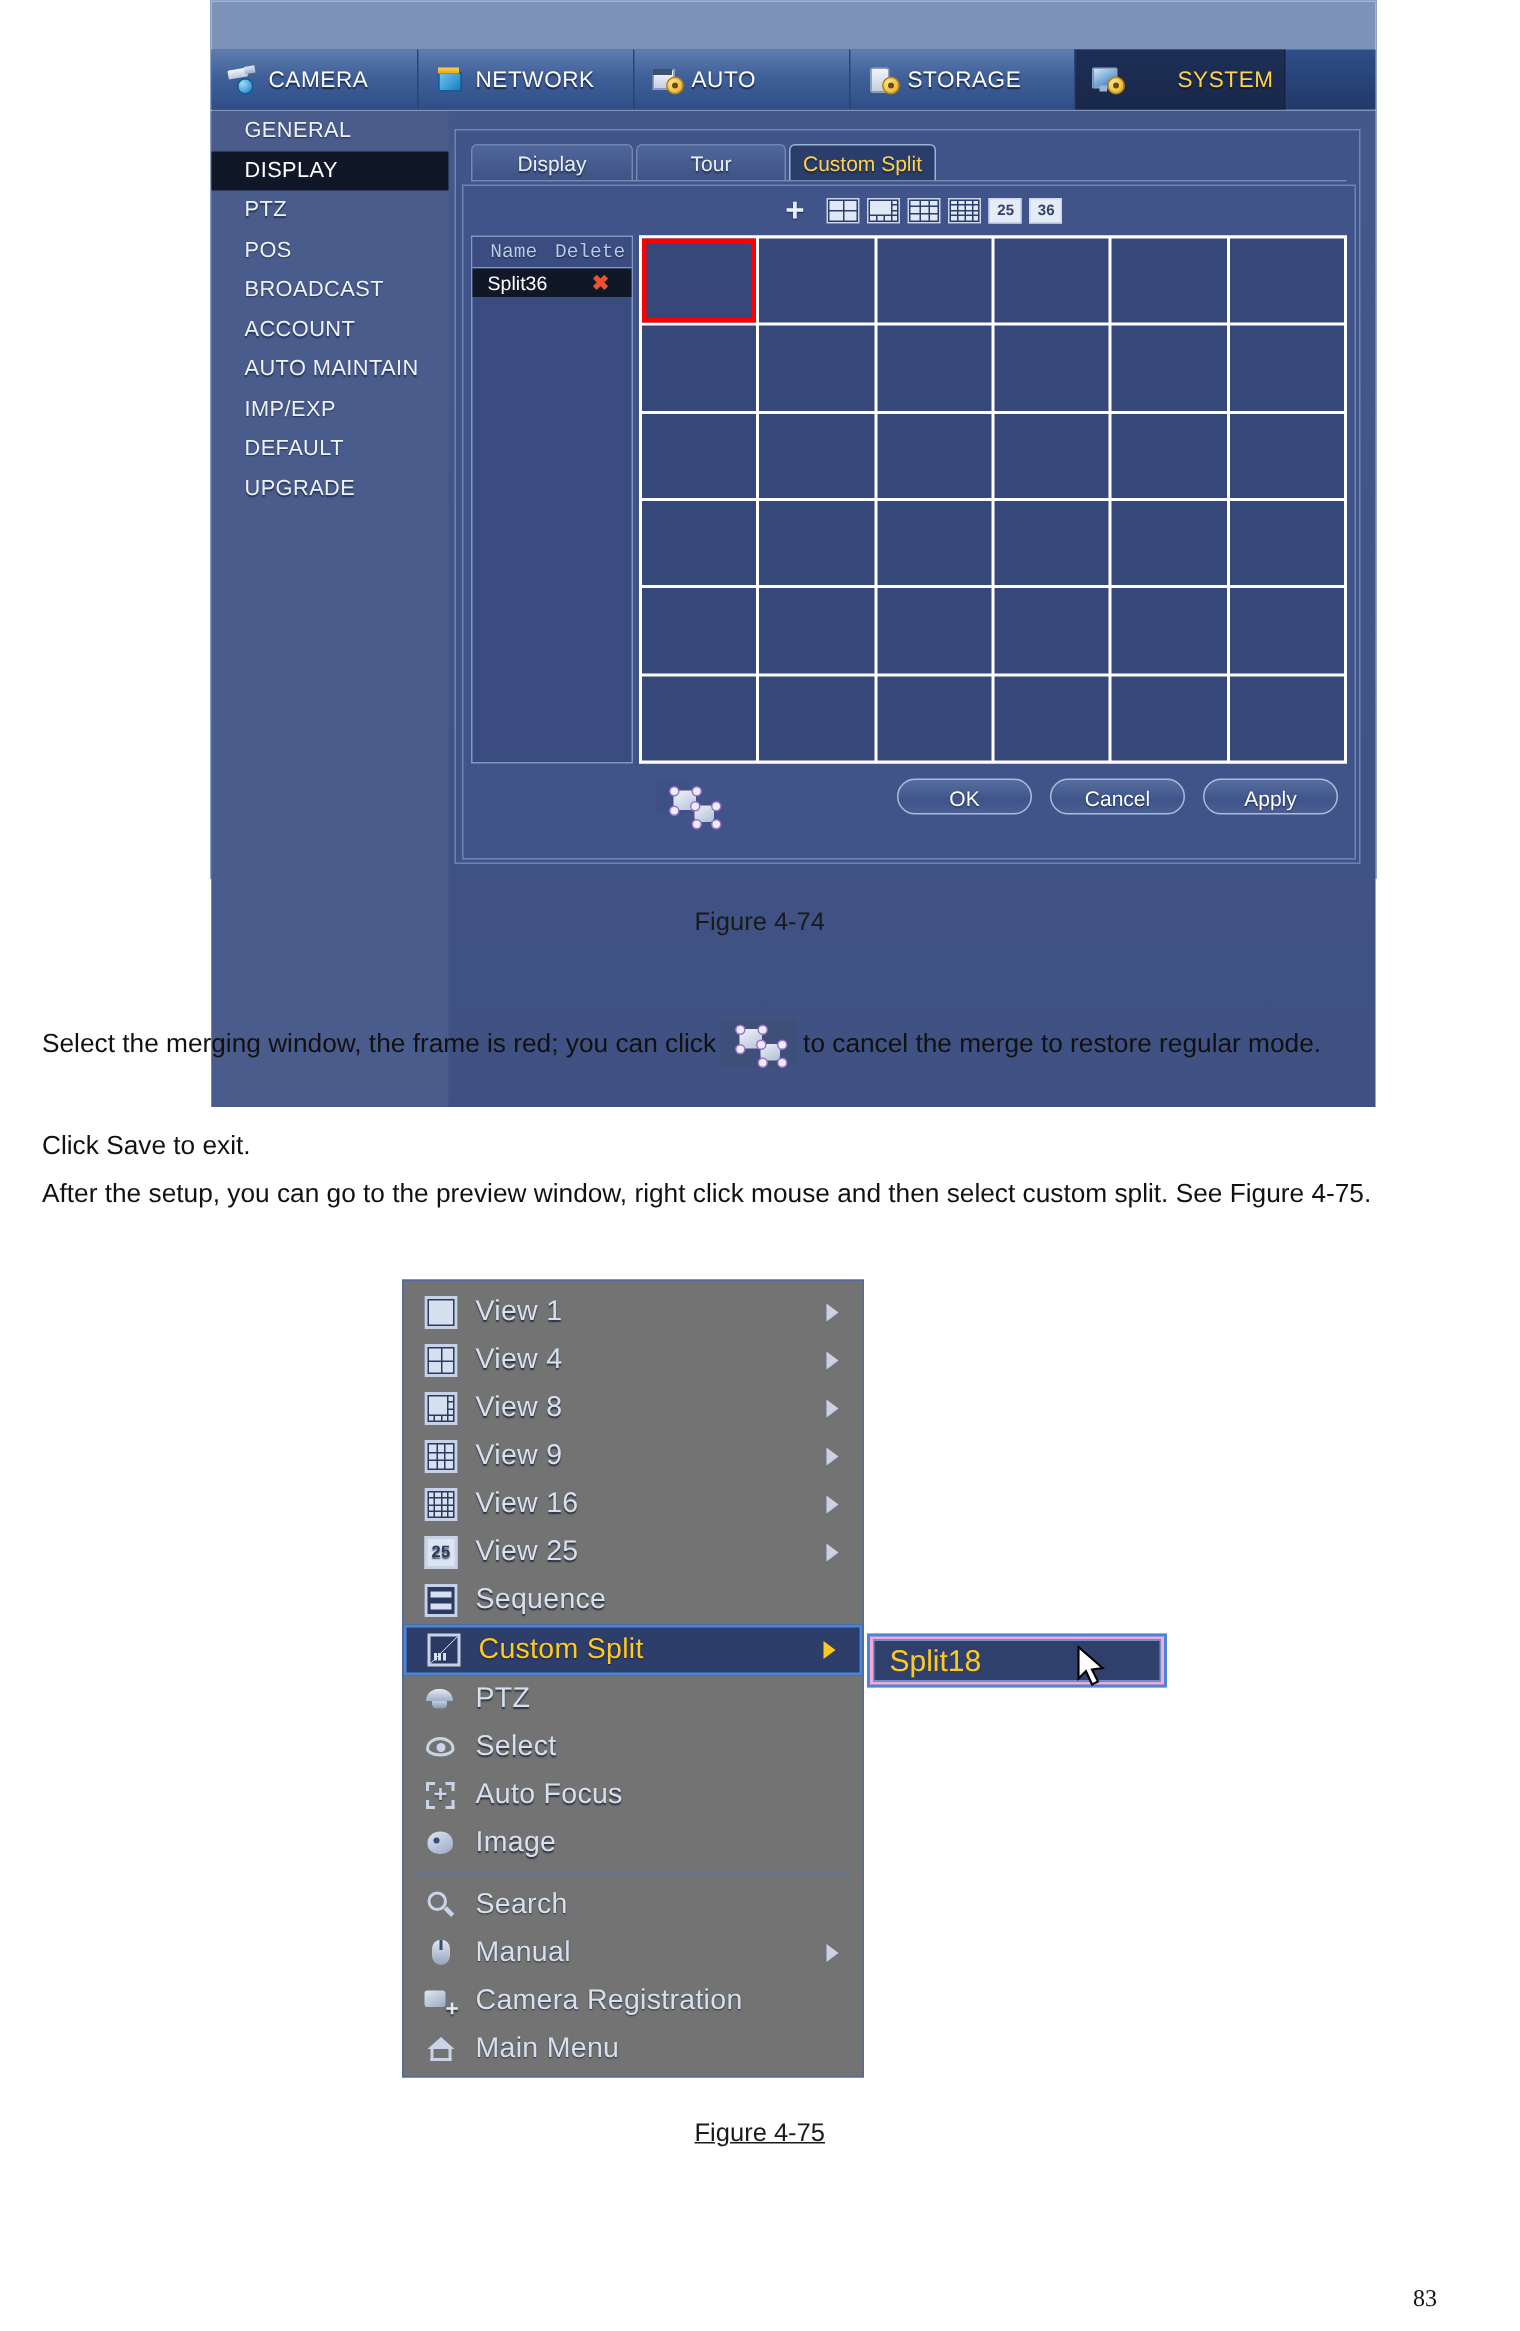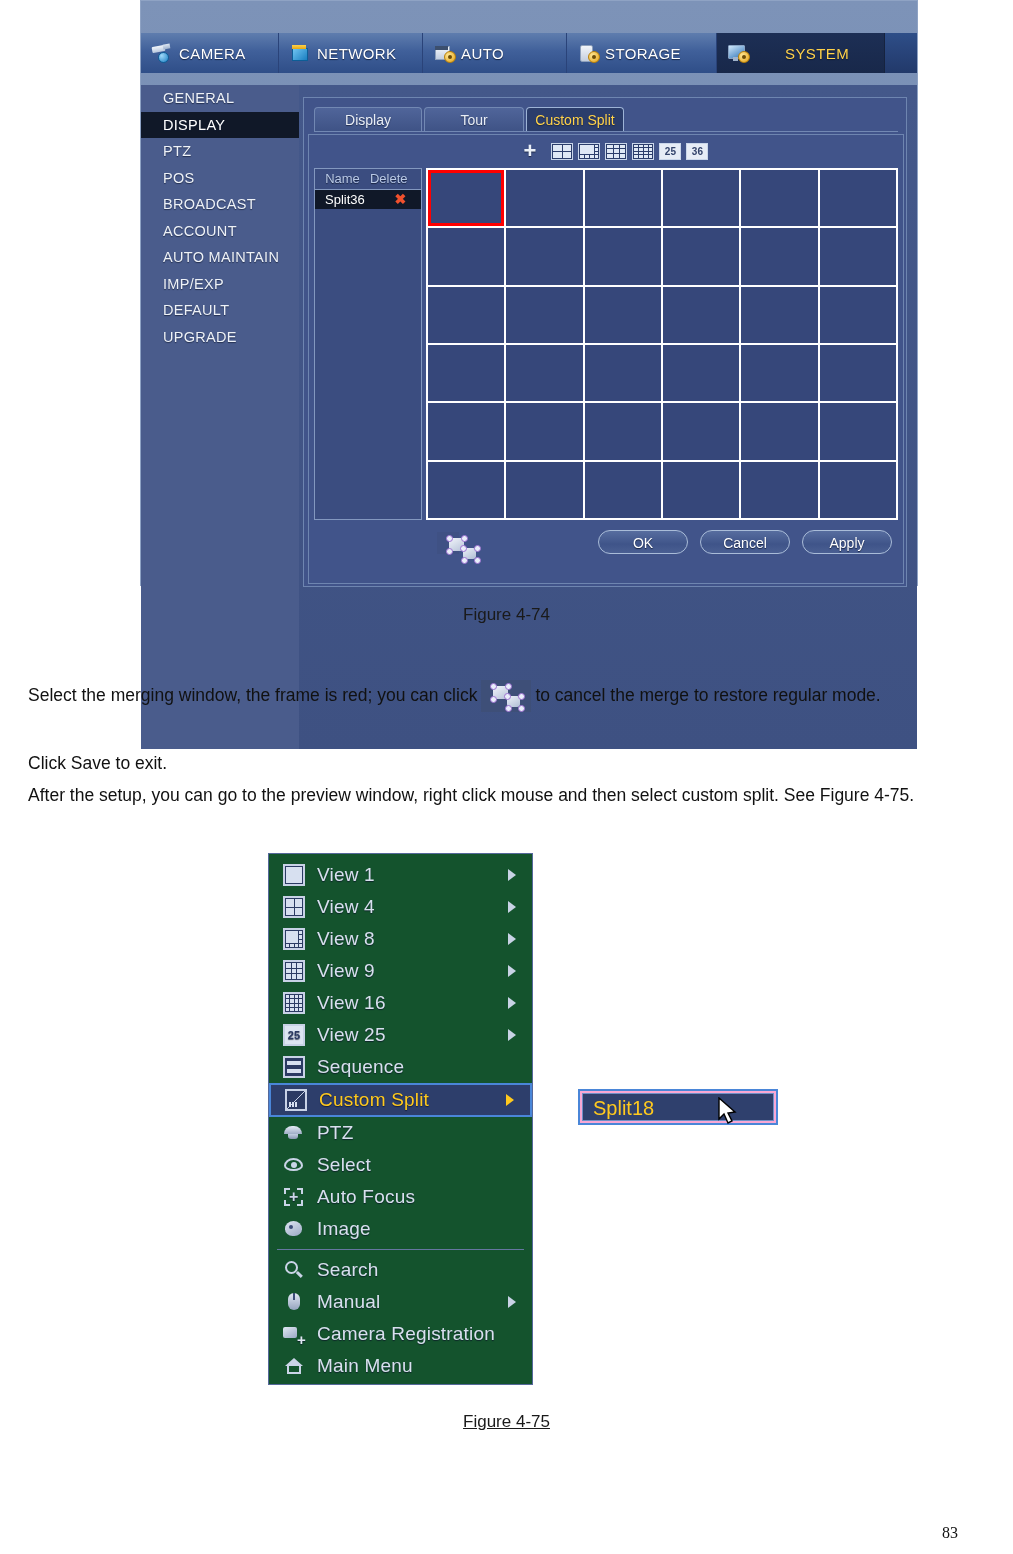--- a/index.html
+++ b/index.html
@@ -75,21 +75,21 @@
     letter-spacing: .4px;
     background: linear-gradient(180deg, #5f7dae 0%, #40609a 45%, #2f4e88 100%);
     border-right: 1px solid #2a4379;
     text-shadow: 0 1px 1px rgba(10,20,45,.8);
     white-space: nowrap;
   }
   .maintab.w1 { width:138px; }
   .maintab.w2 { width:144px; }
   .maintab.w3 { width:144px; }
   .maintab.w4 { width:150px; }
-  .maintab.w5 { width:168px;gap:36px; }
+  .maintab.w5 { width:140px;gap:36px; }
   .maintab.active {
     background: linear-gradient(180deg, #1d2f55 0%, #18284a 100%);
     color: #ffd24a;
     border-right: 1px solid #16233f;
   }
   .maintab .tabicon {
     width: 22px; height: 20px;
     flex: 0 0 22px;
     position: relative;
   }
@@ -115,21 +115,21 @@
   .ic-sys-stand { position:absolute; left:6px; top:14px; width:5px; height:4px; background:#9fb3cc;}
   .ic-gear { position:absolute; right:-1px; bottom:0px; width:10px; height:10px; border-radius:50%;
      background: radial-gradient(circle at 35% 35%, #ffe796, #e3a113); border:1px solid #b87f09;}
   .ic-gear::after { content:''; position:absolute; left:3px; top:3px; width:4px; height:4px;
      border-radius:50%; background:#6d4c05;}
 
   
   .dvr-body {
     position: absolute;
     left: 0;
-    top: 84px;
+    top: 73px;
     width: 100%;
     height: 664px;
     background: linear-gradient(180deg, #44588a 0%, #3e5182 100%);
   }
   .dvr-sidebar {
     position: absolute;
     left: 0; top: 0;
     width: 158px;
     height: 100%;
     background: #4a5c8c;
@@ -263,20 +263,21 @@
     display: flex;
     height: 20px;
     line-height: 20px;
     border-bottom: 1px solid #8398bf;
     background: #3b4d80;
   }
   .name-head span {
     color: #b9c9e6;
     font-size: 13px;
     text-shadow: 0 1px 1px rgba(15,25,50,.8);
+    font-family: Liberation Mono, monospace;
   }
   .nh-name { width: 56px; text-align: center; }
   .nh-del  { width: 52px; text-align: left; overflow: hidden; white-space: nowrap;}
   .name-row {
     display: flex;
     height: 19px;
     line-height: 19px;
     background: #101828;
     text-align: center;
   }
@@ -377,23 +378,23 @@
            background: linear-gradient(150deg,#f2f5fb,#b6c2d8); }
   .mg-b2 { left:26px; top:16px; width:13px; height:11px; border-radius:3px;
            background: linear-gradient(150deg,#eef2f9,#afbdd4); }
   .mg-h { width:5px; height:5px; border-radius:50%; background:#e9eefa; border:1px solid #9b6fd0; }
 
   
   .ctx-menu {
     position: absolute;
     left: 268px;
     top: 853px;
-    width: 265px;
+    width: 308px;
     height: 532px;
-    background: #14532d;
+    background: #737373;
     border: 1px solid #55689a;
     box-sizing: border-box;
     padding-top: 5px;
   }
   .ctx-item {
     height: 32px;
     display: flex;
     align-items: center;
     padding-left: 14px;
     box-sizing: border-box;

